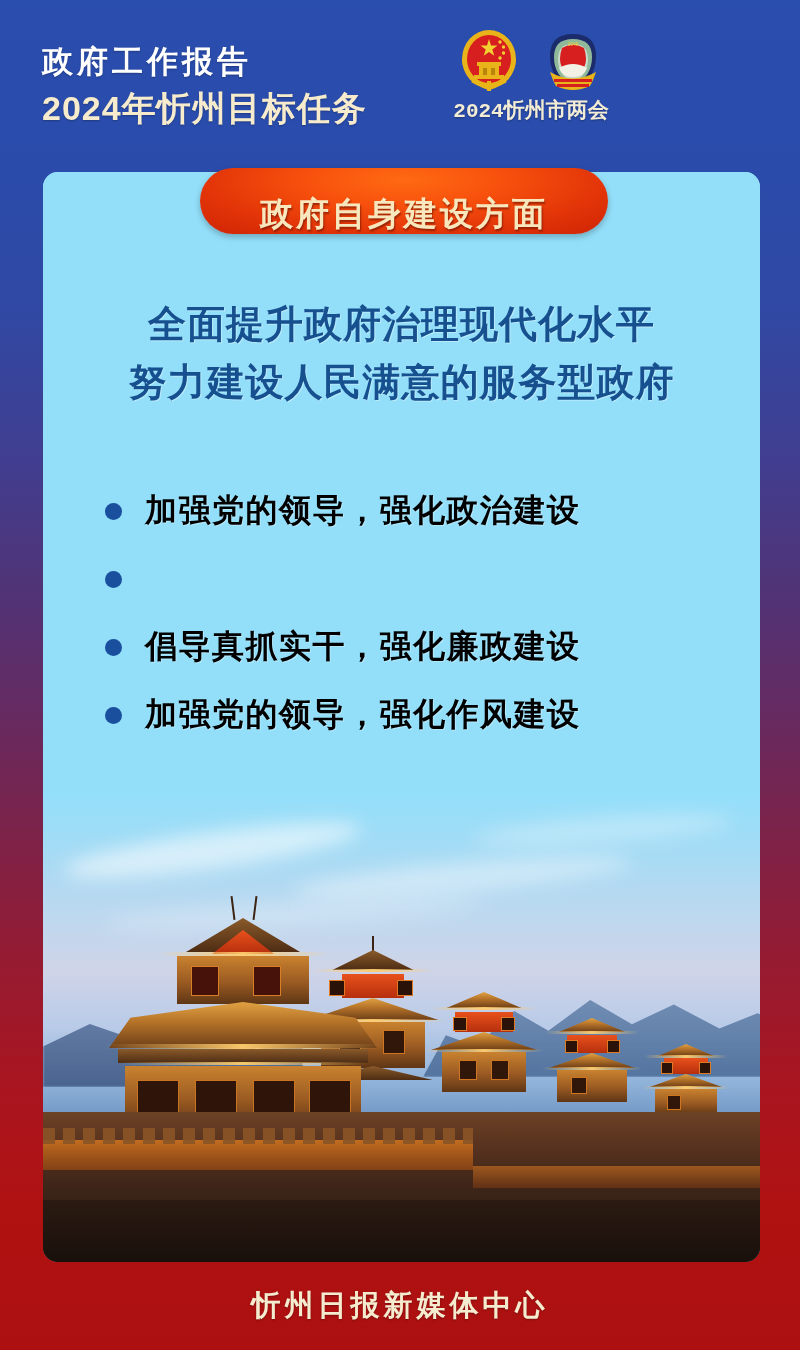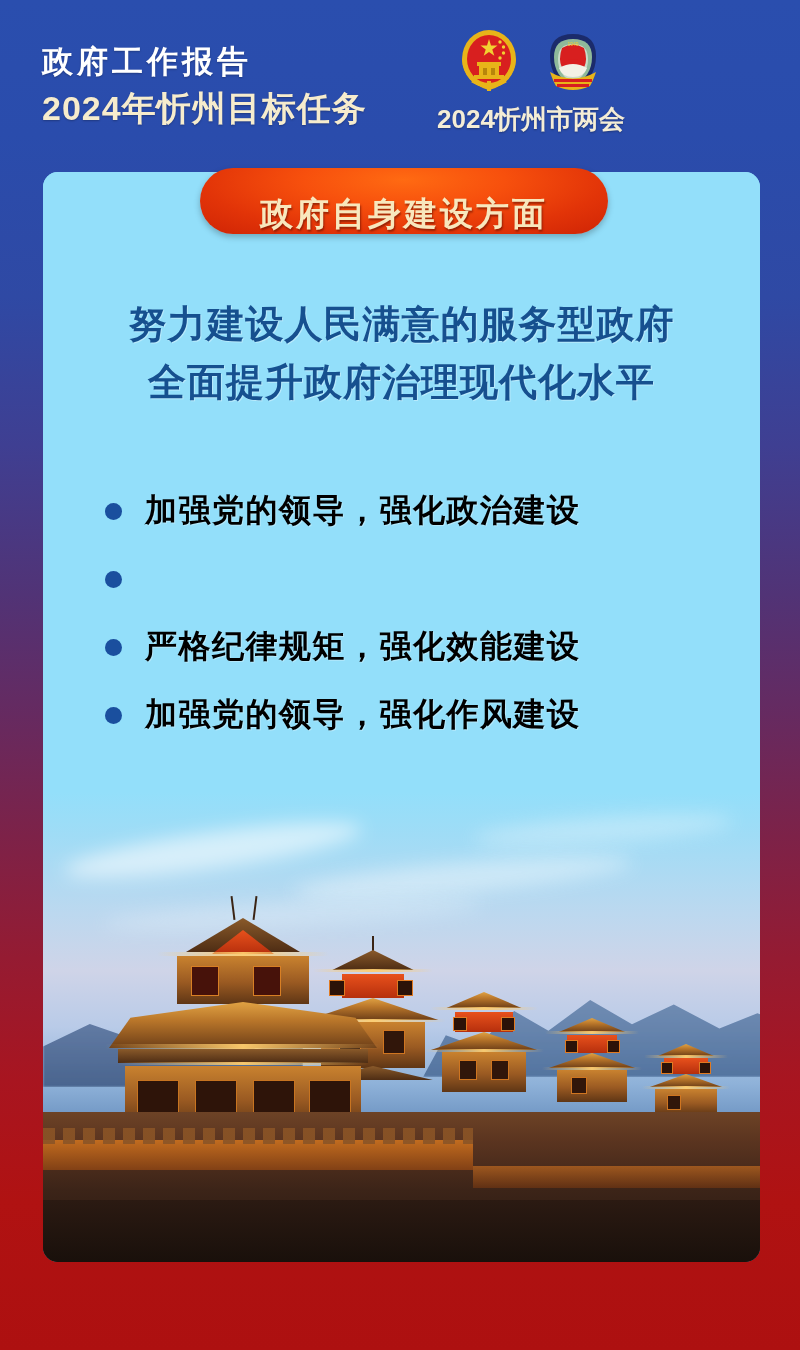--- a/index.html
+++ b/index.html
@@ -33,22 +33,22 @@
     text-shadow:0 1px 2px rgba(0,0,0,.25);
   }
   .head-l2{
     font-size:34px;font-weight:bold;color:#f6eccd;letter-spacing:1px;
     margin-top:7px;text-shadow:0 1px 2px rgba(0,0,0,.25);
   }
   .emblems{position:absolute;right:28px;top:26px;width:210px;text-align:center;}
   .emblem-row{display:flex;justify-content:center;gap:22px;}
   .emblem{width:62px;height:70px;position:relative;}
   .emblem-caption{
-    margin-top:6px;font-size:26px;font-weight:bold;color:#f4edd6;
-    letter-spacing:0px;text-shadow:0 1px 2px rgba(0,0,0,.3);
+    margin-top:0;font-size:21px;font-weight:bold;color:#f4edd6;
+    letter-spacing:0px;text-shadow:0 1px 2px rgba(0,0,0,.3);font-family:Liberation Mono, monospace;
   }
 
   
   .card{
     position:absolute;left:43px;top:172px;width:717px;height:1090px;
     background:#93dffa;border-radius:15px;overflow:hidden;
   }
   .card-top-fill{position:absolute;left:0;top:0;width:100%;height:650px;background:#93dffa;}
 
   
@@ -235,35 +235,35 @@
 
       </div>
       <div class="emblem-caption">2024忻州市两会</div>
     </div>
   </div>
 
   <div class="card">
     <div class="card-top-fill"></div>
 
     <div class="headline">
+      <span class="hl-line">全面提升政府治理现代化水平</span>
       <span class="hl-line">努力建设人民满意的服务型政府</span>
-      <span class="hl-line">全面提升政府治理现代化水平</span>
     </div>
 
     <div class="bullets">
       <div class="bullet-row">
         <span class="dot"></span>
         <span class="bullet-text">加强党的领导，强化政治建设</span>
       </div>
       <div class="bullet-row">
         <span class="dot"></span>
       </div>
       <div class="bullet-row">
         <span class="dot"></span>
-        <span class="bullet-text">严格纪律规矩，强化效能建设</span>
+        <span class="bullet-text">倡导真抓实干，强化廉政建设</span>
       </div>
       <div class="bullet-row">
         <span class="dot"></span>
         <span class="bullet-text">加强党的领导，强化作风建设</span>
       </div>
     </div>
 
     <div class="photo">
       <div class="sky"></div>
       <div class="cloud c1"></div>
@@ -358,14 +358,17 @@
       <div class="wall-lit2"></div>
       <div class="wall-cren"></div>
       <div class="battlement"></div>
     </div>
   </div>
 
   <div class="banner">
     <span class="banner-text">政府自身建设方面</span>
   </div>
 
+  <div class="footer">
+    <span class="footer-text">忻州日报新媒体中心</span>
+  </div>
 
 </div>
 
 </body></html>

